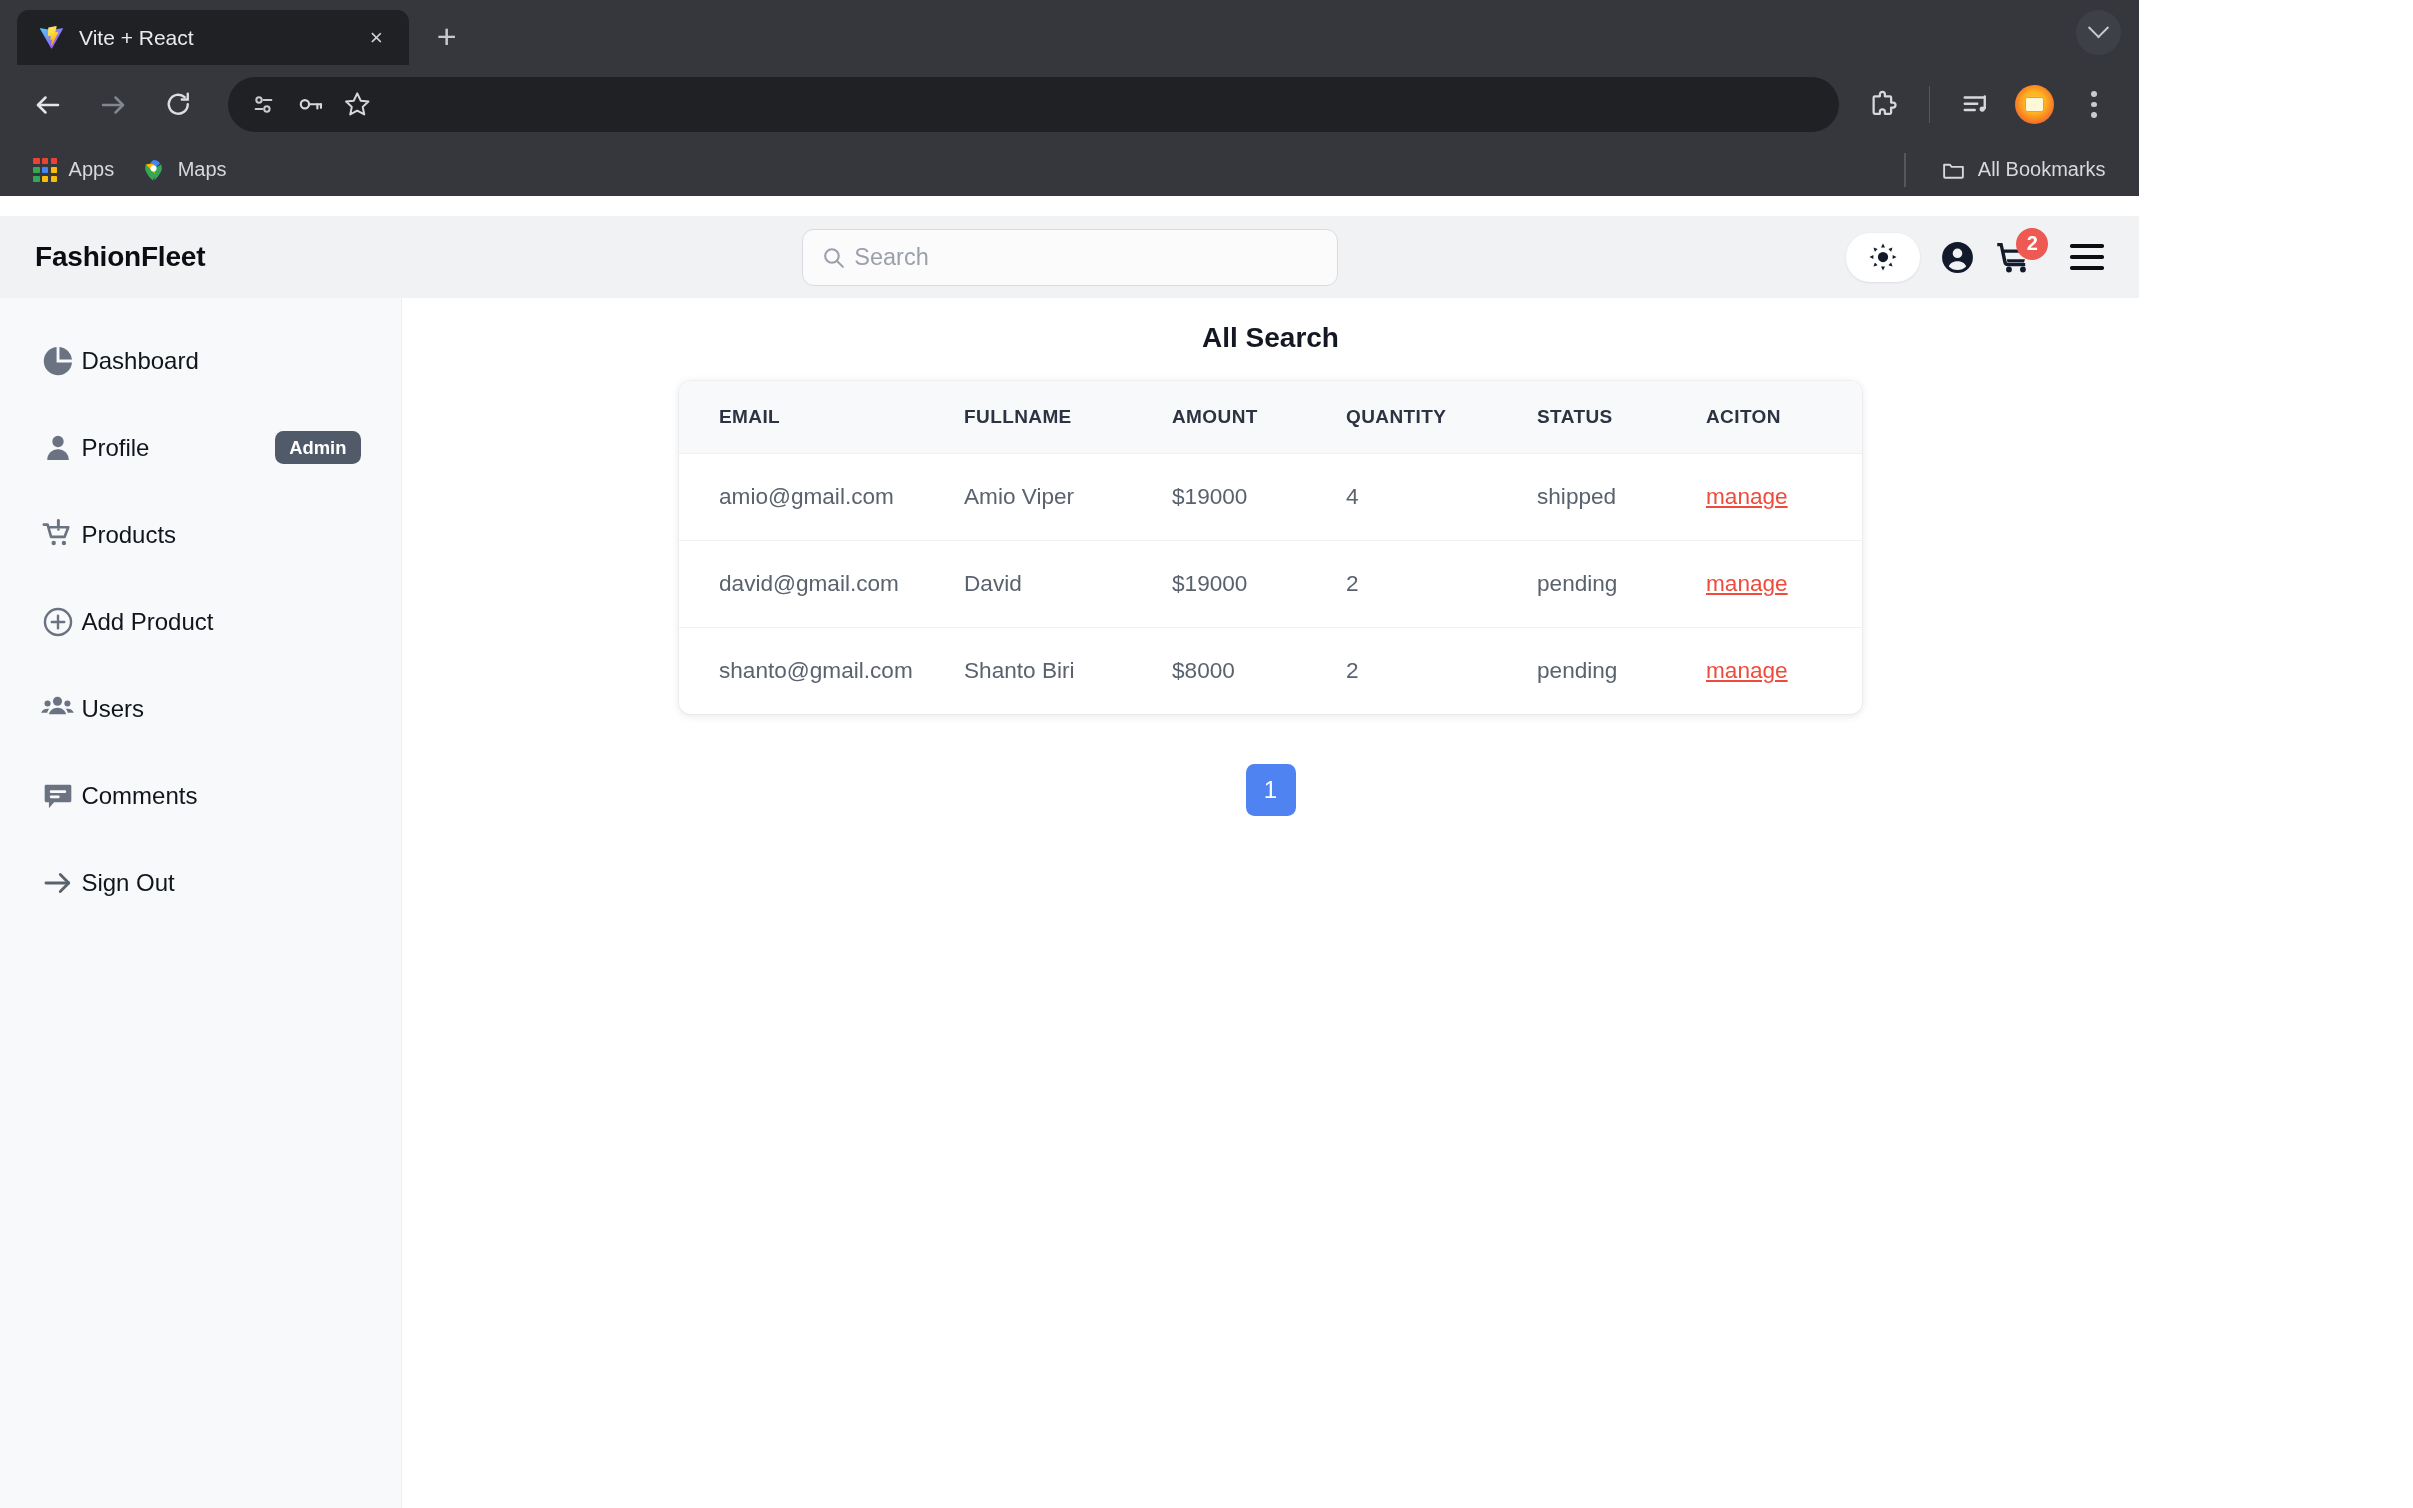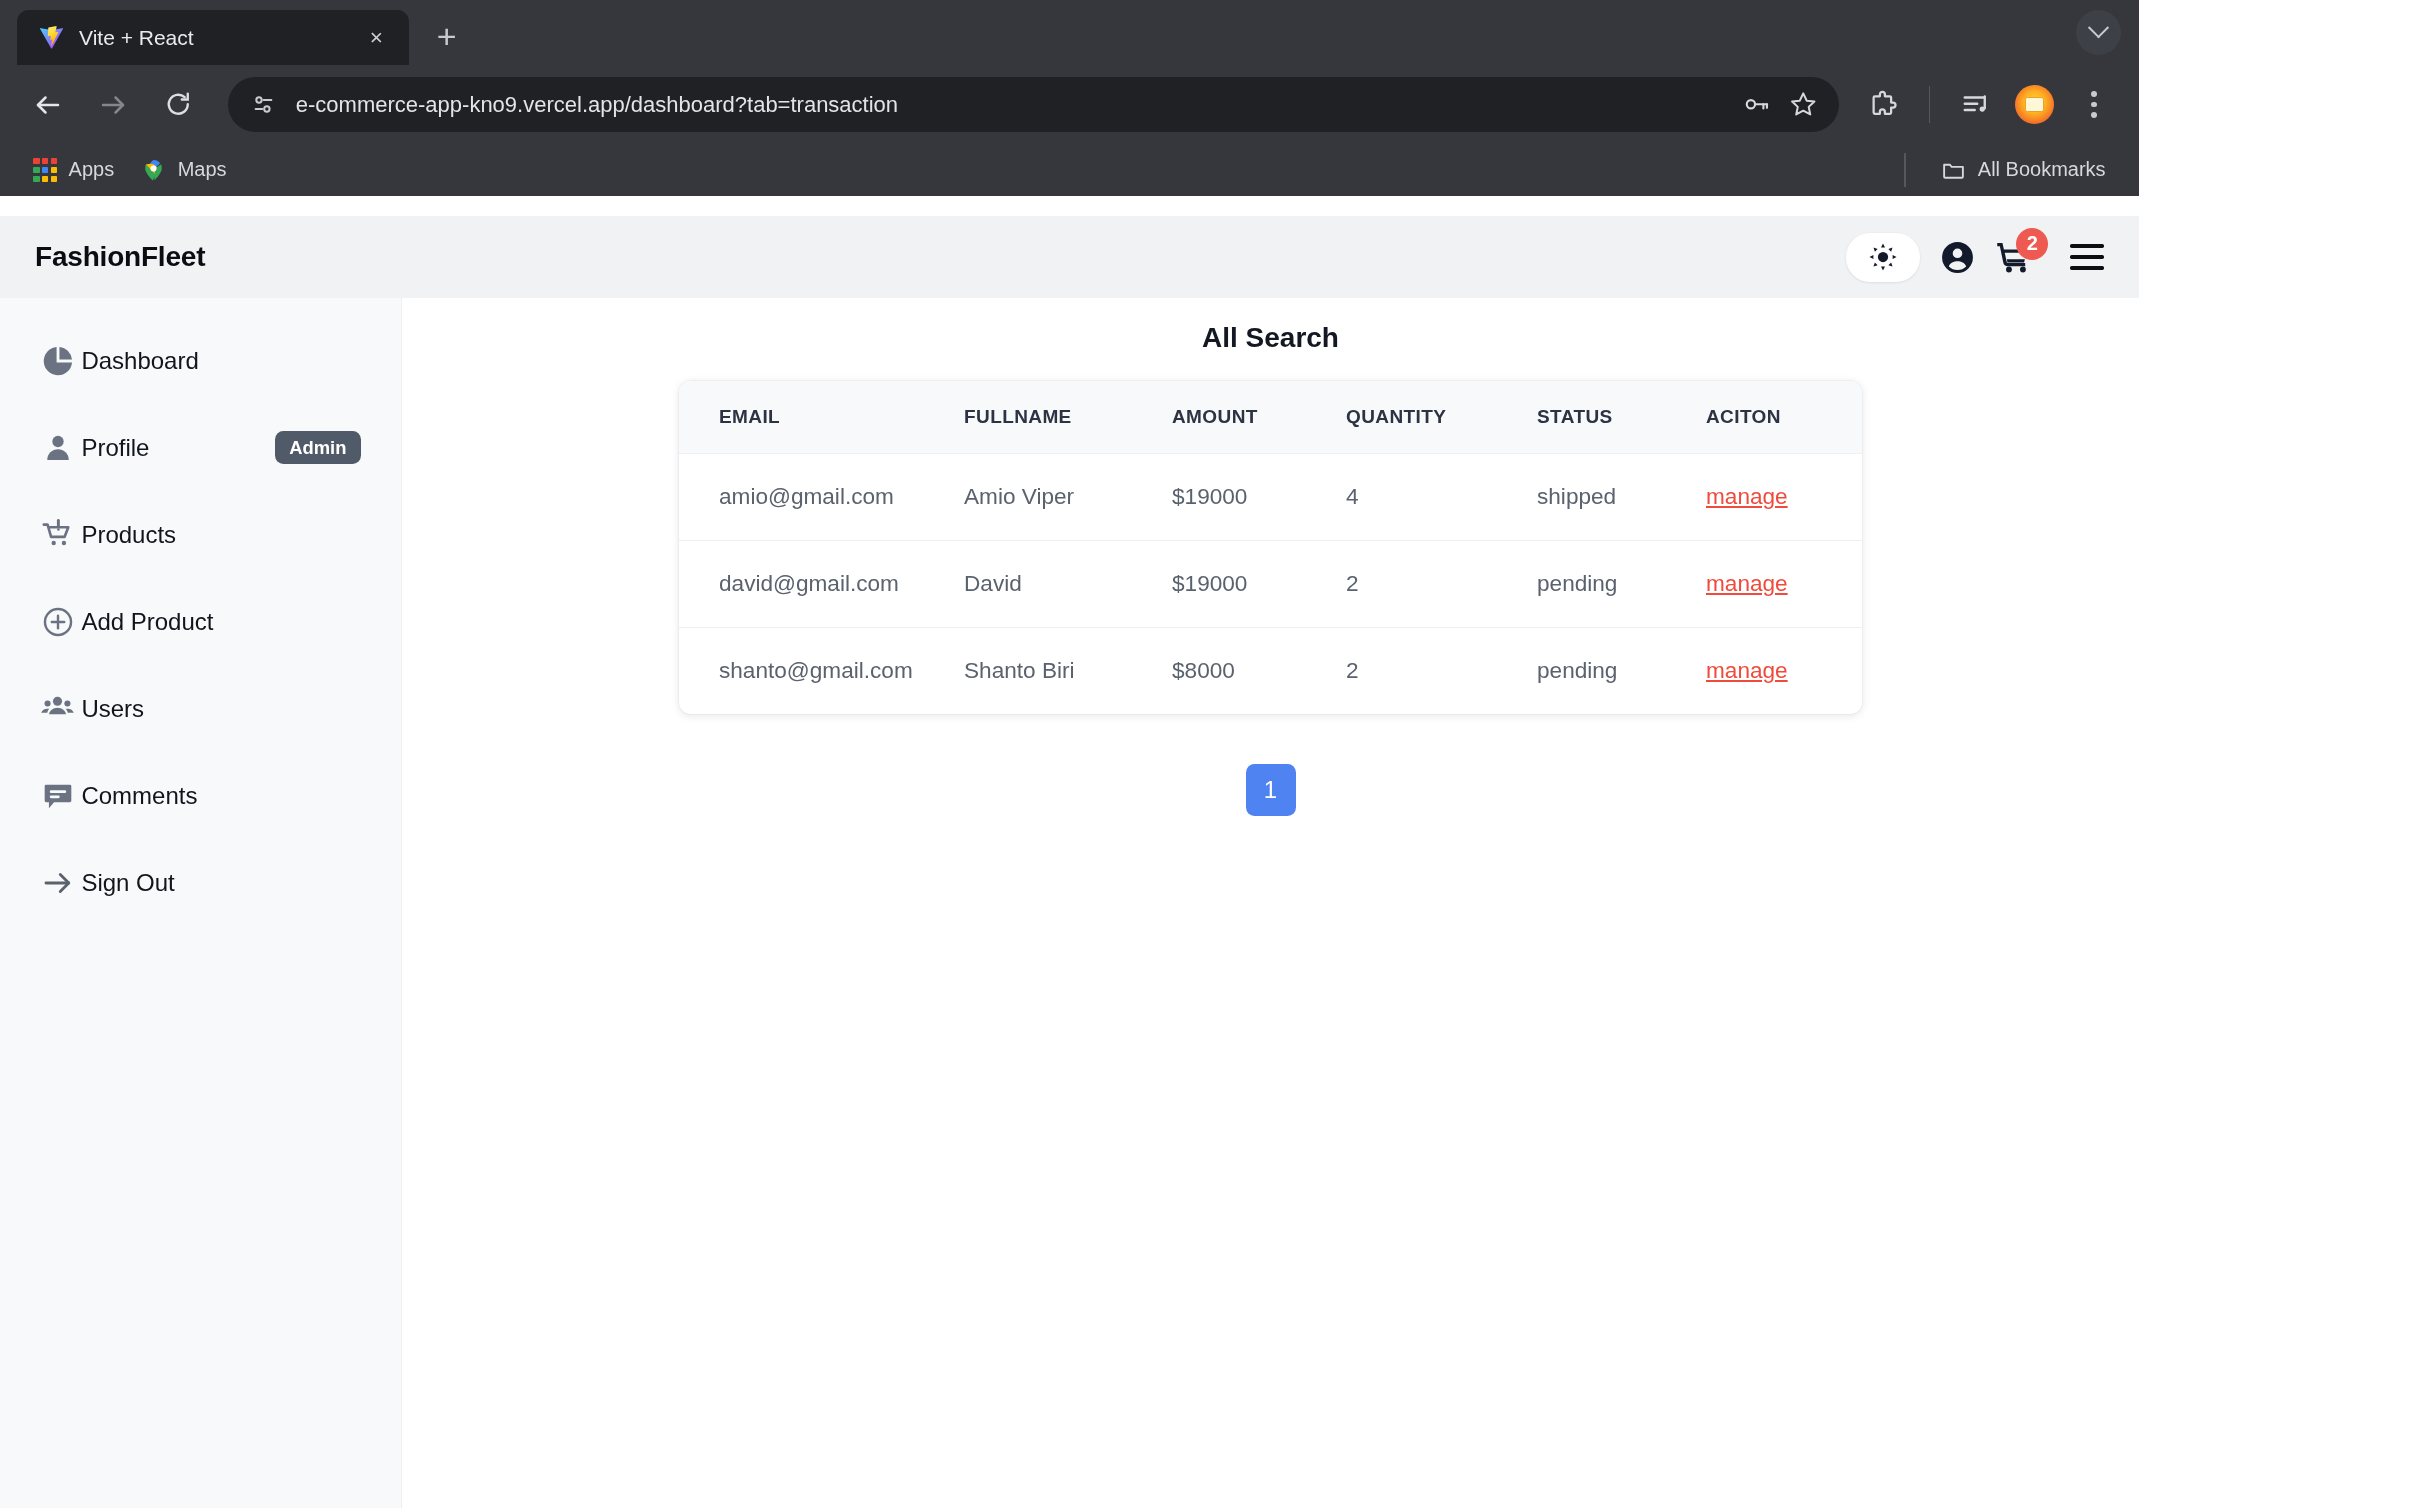--- a/index.html
+++ b/index.html
@@ -353,21 +353,20 @@
         </svg>
     </div>
 
     <div class="omnibox">
       <svg class="omni-icon" width="27" height="27" viewBox="0 0 24 24" fill="none" stroke="#c8cace" stroke-width="1.8" stroke-linecap="round">
         <circle cx="8" cy="8" r="2.4"></circle>
           <line x1="12" y1="8" x2="19" y2="8"></line>
         <circle cx="15" cy="16" r="2.4"></circle>
           <line x1="5" y1="16" x2="11" y2="16"></line>
       </svg>
-      <span class="omnibox-url">e-commerce-app-kno9.vercel.app/dashboard?tab=transaction</span>
       <svg class="omni-icon" width="28.5" height="28.5" viewBox="0 0 24 24" fill="none" stroke="#d6d8db" stroke-width="1.8" stroke-linecap="round" stroke-linejoin="round">
         <circle cx="7.5" cy="12" r="3.5"></circle>
           <line x1="11" y1="12" x2="21" y2="12"></line>
           <line x1="18" y1="12" x2="18" y2="15.5"></line>
           <line x1="21" y1="12" x2="21" y2="15"></line>
       </svg>
       <svg class="omni-icon" width="28.5" height="28.5" viewBox="0 0 24 24" fill="none" stroke="#d6d8db" stroke-width="1.7" stroke-linejoin="round">
         <polygon points="12,2.8 14.9,9 21.4,9.7 16.6,14.2 17.9,20.6 12,17.4 6.1,20.6 7.4,14.2 2.6,9.7 9.1,9"></polygon>
       </svg>
     </div>
@@ -436,20 +435,29 @@
         <span>All Bookmarks</span>
       </div>
     </div>
   </div>
 
   <div class="viewport">
 
     <div class="app-header">
       <div class="brand">FashionFleet</div>
 
+      <div class="search-wrap">
+        <div class="search-box">
+          <svg width="25" height="25" viewBox="0 0 24 24" fill="none" stroke="#9aa0ab" stroke-width="2" stroke-linecap="round">
+            <circle cx="10.5" cy="10.5" r="6.5"></circle>
+              <line x1="15.6" y1="15.6" x2="21" y2="21"></line>
+          </svg>
+          <input class="search-input" type="text" value="" placeholder="Search" style="">
+        </div>
+      </div>
 
       <div class="header-right">
         <div class="theme-pill">
           <svg width="30" height="30" viewBox="0 0 24 24" fill="#131a2b">
             <circle cx="12" cy="12" r="4.1"></circle>
             <path d="M12 1.2l1.6 3.1h-3.2zM12 22.8l-1.6-3.1h3.2zM1.2 12l3.1-1.6v3.2zM22.8 12l-3.1 1.6v-3.2zM4.4 4.4l3.3 1.1-2.2 2.2zM19.6 19.6l-3.3-1.1 2.2-2.2zM19.6 4.4l-1.1 3.3-2.2-2.2zM4.4 19.6l1.1-3.3 2.2 2.2z"></path>
           </svg>
         </div>
         <div class="hdr-icon">
           <svg width="37" height="37" viewBox="0 0 24 24" fill="#131a2b">

